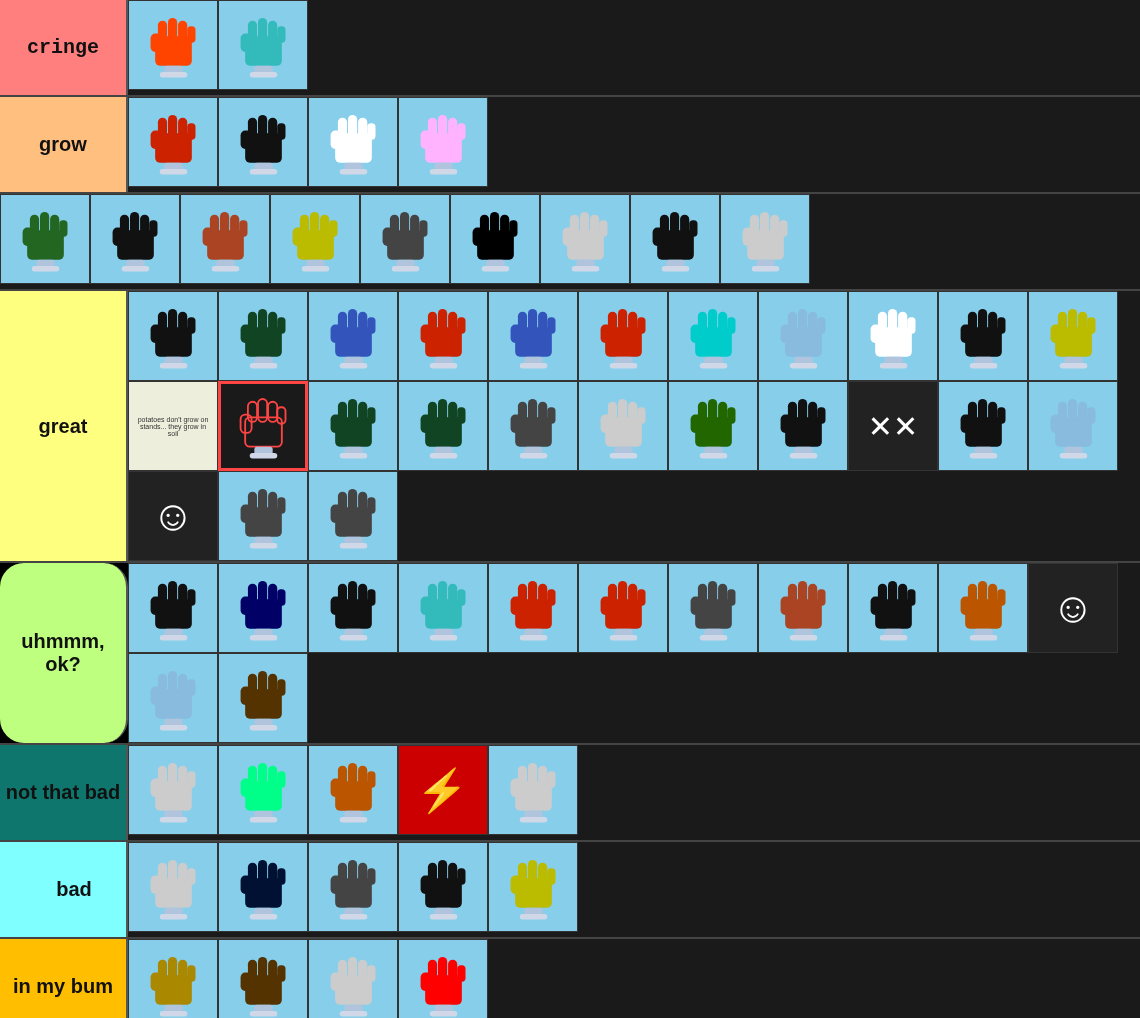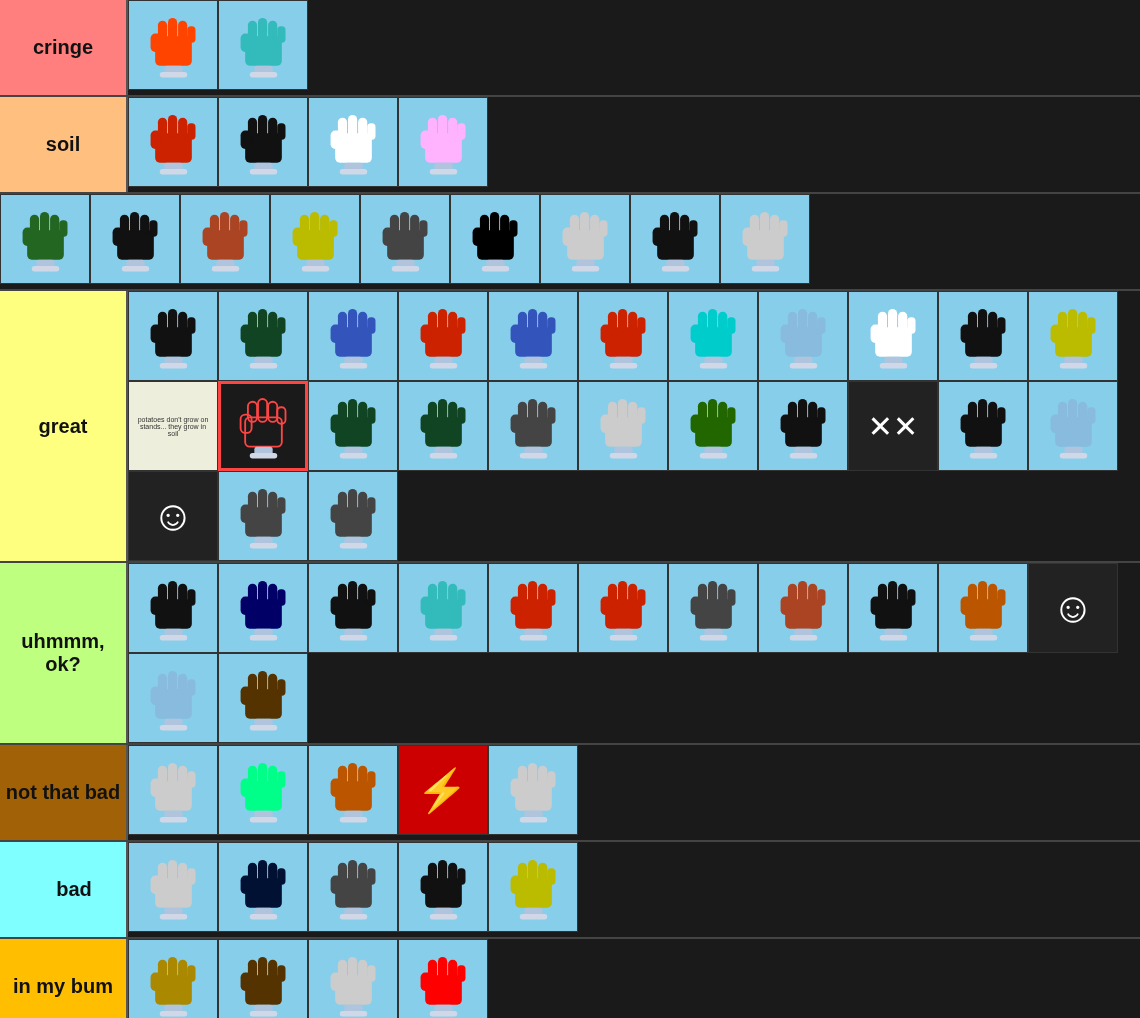--- a/index.html
+++ b/index.html
@@ -205,21 +205,21 @@
   </style>
 </head>
 <body>
 
 <div class="page-wrapper">
 
 
   <div class="tier-list-container" id="tier-list">
 
   <div class="row-wrapper">
-        <div class="label-cell" style="background-color: rgb(255, 127, 127);">cringe</div>
+        <div class="label-cell" style="background-color: rgb(255, 127, 127); font-family: Liberation Mono, monospace;">cringe</div>
         <div class="items-cell">
           <div class="item-box hand-fire" style="background: rgb(135, 206, 235);">
             <svg viewBox="0 0 60 70" width="55" height="65" xmlns="http://www.w3.org/2000/svg">
 
     <rect x="10" y="25" width="40" height="32" rx="5" fill="#FF4400"></rect>
 
     <rect x="5" y="22" width="12" height="20" rx="5" fill="#FF4400"></rect>
 
     <rect x="13" y="8" width="10" height="22" rx="5" fill="#FF4400"></rect>
 
@@ -248,21 +248,21 @@
 
     <rect x="45" y="14" width="9" height="18" rx="4" fill="#33BBBB"></rect>
 
     <rect x="20" y="57" width="20" height="10" rx="3" fill="#b0c4de"></rect>
     <rect x="15" y="64" width="30" height="6" rx="3" fill="#d0d8e8"></rect>
   </svg>
           </div>
         </div>
       </div>
       <div class="row-wrapper">
-        <div class="label-cell" style="background-color: rgb(255, 191, 127);">soil</div>
+        <div class="label-cell" style="background-color: rgb(255, 191, 127);">grow</div>
         <div class="items-cell">
           <div class="item-box hand-red-glove" style="background: rgb(135, 206, 235);">
             <svg viewBox="0 0 60 70" width="55" height="65" xmlns="http://www.w3.org/2000/svg">
 
     <rect x="10" y="25" width="40" height="32" rx="5" fill="#CC2200"></rect>
 
     <rect x="5" y="22" width="12" height="20" rx="5" fill="#CC2200"></rect>
 
     <rect x="13" y="8" width="10" height="22" rx="5" fill="#CC2200"></rect>
 
@@ -929,21 +929,21 @@
 
     <rect x="45" y="14" width="9" height="18" rx="4" fill="#444444"></rect>
 
     <rect x="20" y="57" width="20" height="10" rx="3" fill="#b0c4de"></rect>
     <rect x="15" y="64" width="30" height="6" rx="3" fill="#d0d8e8"></rect>
   </svg>
           </div>
         </div>
       </div>
       <div class="row-wrapper">
-        <div class="label-cell" style="background-color: rgb(191, 255, 127);">uhmmm, ok?</div>
+        <div class="label-cell" style="background-color: rgb(191, 255, 127); border-radius: 24px;">uhmmm, ok?</div>
         <div class="items-cell">
           <div class="item-box hand-black-hand" style="background: rgb(135, 206, 235);">
             <svg viewBox="0 0 60 70" width="55" height="65" xmlns="http://www.w3.org/2000/svg">
 
     <rect x="10" y="25" width="40" height="32" rx="5" fill="#111111"></rect>
 
     <rect x="5" y="22" width="12" height="20" rx="5" fill="#111111"></rect>
 
     <rect x="13" y="8" width="10" height="22" rx="5" fill="#111111"></rect>
 
@@ -1165,21 +1165,21 @@
 
     <rect x="45" y="14" width="9" height="18" rx="4" fill="#553300"></rect>
 
     <rect x="20" y="57" width="20" height="10" rx="3" fill="#b0c4de"></rect>
     <rect x="15" y="64" width="30" height="6" rx="3" fill="#d0d8e8"></rect>
   </svg>
           </div>
         </div>
       </div>
       <div class="row-wrapper">
-        <div class="label-cell" style="background-color: #a16207; text-align: right;">not that bad</div>
+        <div class="label-cell" style="background-color: #0f766e; text-align: right;">not that bad</div>
         <div class="items-cell">
           <div class="item-box hand-white-hand" style="background: rgb(135, 206, 235);">
             <svg viewBox="0 0 60 70" width="55" height="65" xmlns="http://www.w3.org/2000/svg">
 
     <rect x="10" y="25" width="40" height="32" rx="5" fill="#CCCCCC"></rect>
 
     <rect x="5" y="22" width="12" height="20" rx="5" fill="#CCCCCC"></rect>
 
     <rect x="13" y="8" width="10" height="22" rx="5" fill="#CCCCCC"></rect>
 

